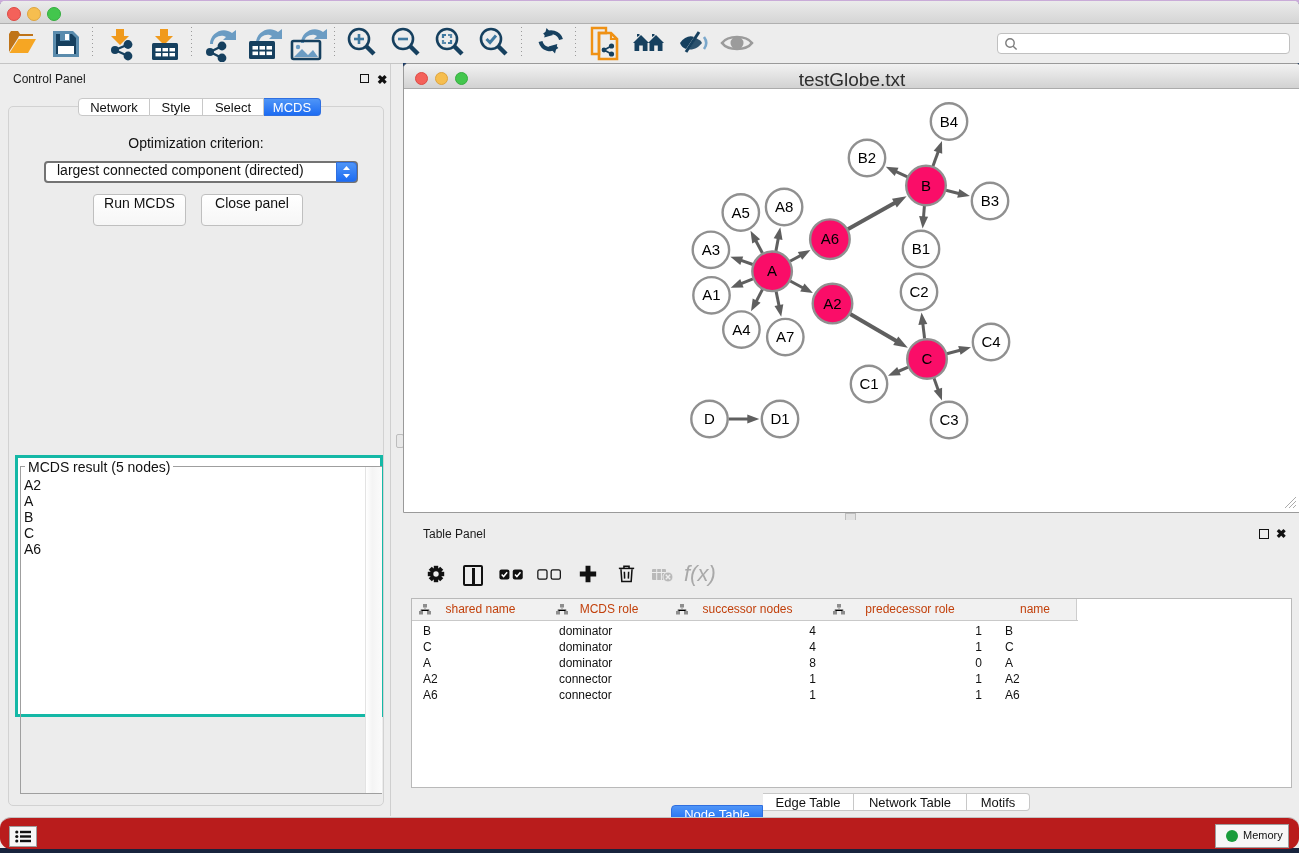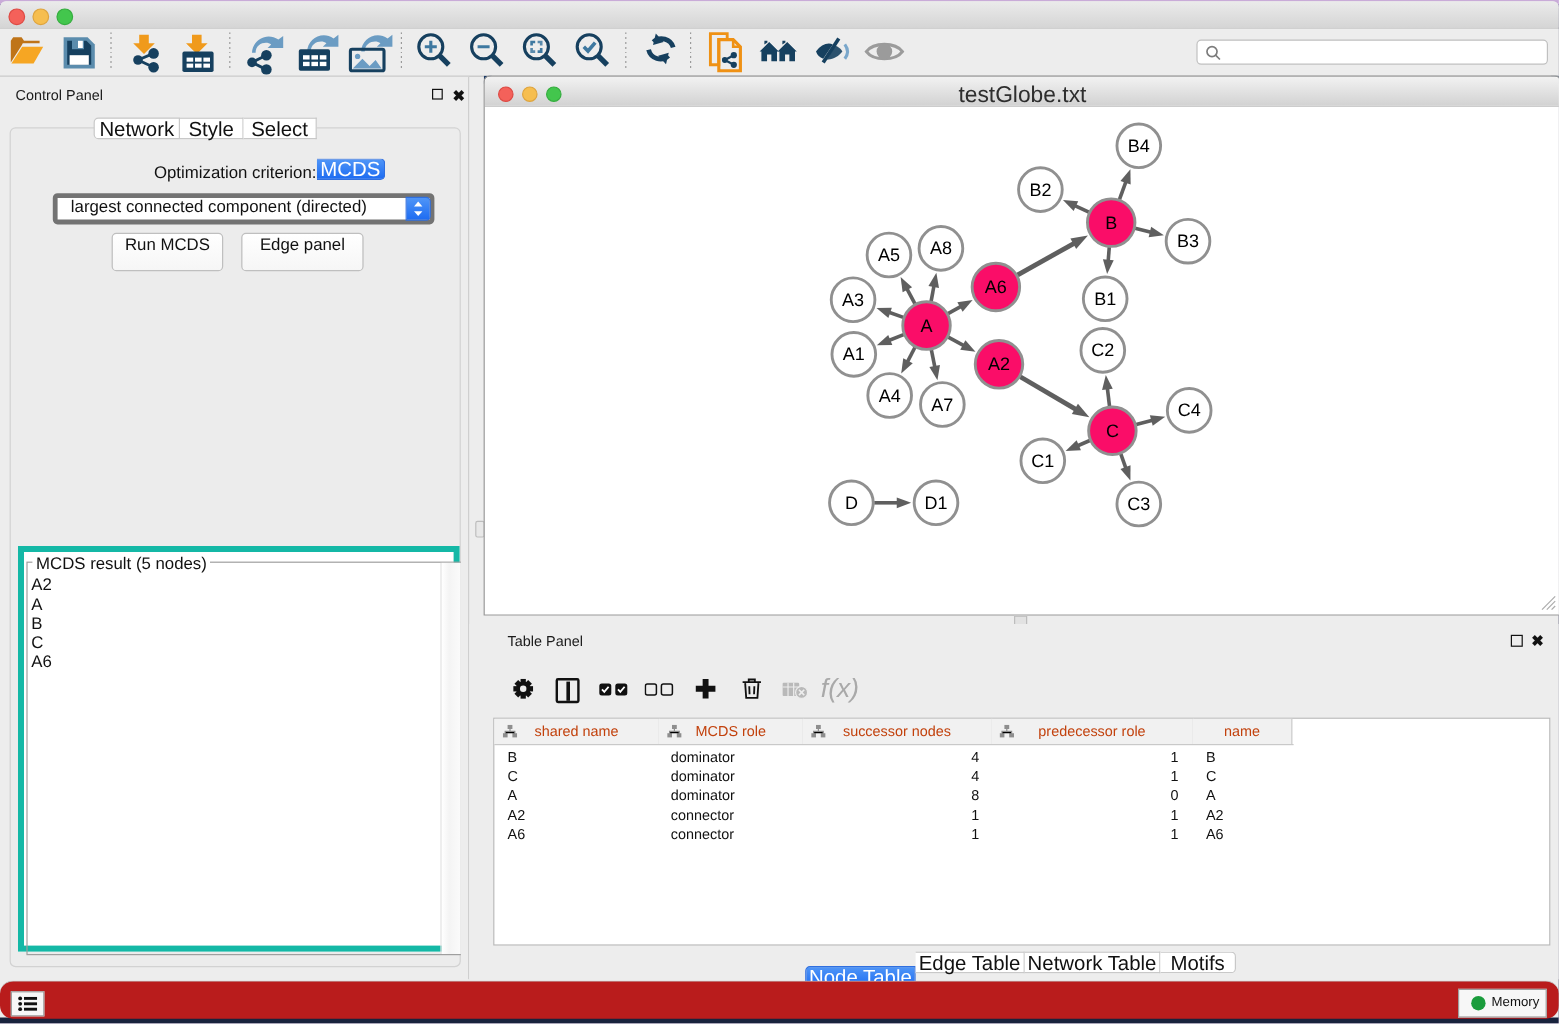--- a/index.html
+++ b/index.html
@@ -21,34 +21,34 @@
   .tbi{position:absolute;top:2px;}
   
   #search{position:absolute;left:997px;top:9px;width:291px;height:19px;background:#fff;border:1px solid #c0c0c0;border-radius:4px;}
   
   #cpanel{position:absolute;left:0;top:63px;width:390px;height:752px;background:#ededed;border-right:1px solid #cfcfcf;}
   #cpanel .hdr{position:absolute;left:13px;top:8px;font-size:12px;color:#1a1a1a;}
   .wicon{position:absolute;top:10px;width:7px;height:7px;border:1.5px solid #111;}
   .xicon{position:absolute;top:8px;font-size:12.5px;font-weight:bold;color:#111;}
   #tabpane{position:absolute;left:8px;top:42px;width:374px;height:698px;border:1px solid #d2d2d2;border-radius:5px;background:#ececec;}
   .segbar{position:absolute;display:flex;height:18px;}
-  .seg{box-sizing:border-box;height:18px;line-height:17px;font-size:17px;color:#111;background:#fff;border:1px solid #c8c8c8;border-left:none;
+  .seg{box-sizing:border-box;height:18px;line-height:17px;font-size:13px;color:#111;background:#fff;border:1px solid #c8c8c8;border-left:none;
     text-align:center;}
   .seg.first{border-left:1px solid #c8c8c8;border-radius:4px 0 0 4px;}
   .seg.last{border-radius:0 4px 4px 0;}
   .seg.sel{background:linear-gradient(180deg,#4f95f7,#1d6cf2);color:#fff;border-color:#2f6fe0;}
   
-  #combo{position:absolute;left:44px;top:97px;width:310px;height:18px;background:#fff;border:4px solid #737373;border-radius:4px;}
+  #combo{position:absolute;left:44px;top:97px;width:310px;height:18px;background:#fff;border:2px solid #737373;border-radius:4px;}
   #combo .txt{position:absolute;left:11px;top:-1.5px;font-size:14px;color:#111;}
   #combo .step{position:absolute;right:-1px;top:-1px;width:19px;height:18px;border-radius:0 4px 4px 0;
     background:linear-gradient(180deg,#4f95f7,#1d6cf2);border:1px solid #2f6fe0;}
   .btn{position:absolute;box-sizing:border-box;height:32px;background:linear-gradient(180deg,#ffffff,#f6f6f6);border:1px solid #bfbfbf;border-radius:4px;
     font-size:14px;color:#111;text-align:center;line-height:17px;}
   
-  #resultbox{position:absolute;left:15px;top:391px;width:368px;height:338px;background:#fff;border:5px solid #14b8a6;box-sizing:border-box;}
+  #resultbox{position:absolute;left:15px;top:391px;width:368px;height:262px;background:#fff;border:3px solid #14b8a6;box-sizing:border-box;}
   #fieldset{position:absolute;left:2px;top:8px;width:362px;height:328px;border:1px solid #9f9f9f;box-sizing:border-box;}
   #legend{position:absolute;left:4px;top:-8px;background:#fff;padding:0 3px;font-size:14px;color:#111;}
   #items{position:absolute;left:6px;top:19px;font-size:14px;color:#111;line-height:16px;}
   
   #netframe{position:absolute;left:403px;top:62px;width:896px;height:448px;background:#fff;border:1px solid #9a9a9a;border-radius:5px 5px 0 0;}
   #nettitle{position:absolute;left:0;top:0;right:0;height:24px;border-radius:5px 5px 0 0;
     background:linear-gradient(180deg,#f2f2f2,#d2d2d2);border-bottom:1px solid #ababab;}
   #nettitle .t{position:absolute;left:0;right:0;top:5px;text-align:center;font-size:19px;color:#2e2e2e;}
   #graph text{font-size:15px;fill:#000;text-anchor:middle;font-family:"Liberation Sans",sans-serif;}
   #graph line{stroke:#5f5f5f;}
@@ -217,34 +217,34 @@
     </div>
     <div id="cpanel">
       <div class="hdr">Control Panel</div>
       <span class="wicon" style="left:360px;"></span>
       <span class="xicon" style="left:377px;">✖</span>
       <div id="tabpane"></div>
       <div class="segbar" style="left:78px;top:34px;">
         <div class="seg first" style="width:72px;">Network</div>
         <div class="seg" style="width:53px;">Style</div>
         <div class="seg" style="width:61px;">Select</div>
-        <div class="seg last sel" style="width:57px;margin-top:34px;">MCDS</div>
+        <div class="seg last sel" style="width:57px;">MCDS</div>
       </div>
       <div class="abs" style="left:9px;top:71px;width:374px;text-align:center;font-size:14px;color:#111;">Optimization criterion:</div>
       <div id="combo">
         <div class="txt">largest connected component (directed)</div>
         <div class="step">
             <svg width="19" height="18" viewBox="0 0 19 18" style="position:absolute;left:0;top:0;">
           <path d="M9.5 3 L13 7 L6 7 Z" fill="#fff"></path>
               <path d="M9.5 15 L13 11 L6 11 Z" fill="#fff"></path>
             </svg>
           </div>
       </div>
       <div class="btn" style="left:93px;top:130px;width:93px;">Run MCDS</div>
-      <div class="btn" style="left:201px;top:130px;width:102px;">Edge panel</div>
+      <div class="btn" style="left:201px;top:130px;width:102px;">Close panel</div>
       <div id="resultbox">
         <div id="fieldset">
             <span id="legend">MCDS result (5 nodes)</span>
           </div>
         <div style="position:absolute;left:347px;top:9px;width:16px;height:326px;border-left:1px solid #e3e3e3;background:linear-gradient(90deg,#ffffff,#f4f4f4 40%,#fbfbfb);"></div>
         <div id="items">A2<br>A<br>B<br>C<br>A6</div>
       </div>
     </div>
     <div class="abs" style="left:396px;top:433px;width:6px;height:12px;background:#e8e8e8;border:1px solid #bdbdbd;border-radius:2px;"></div>
     <div class="wedge" style="left:403px;top:62px;clip-path:polygon(0 0,100% 0,0 100%);"></div>

